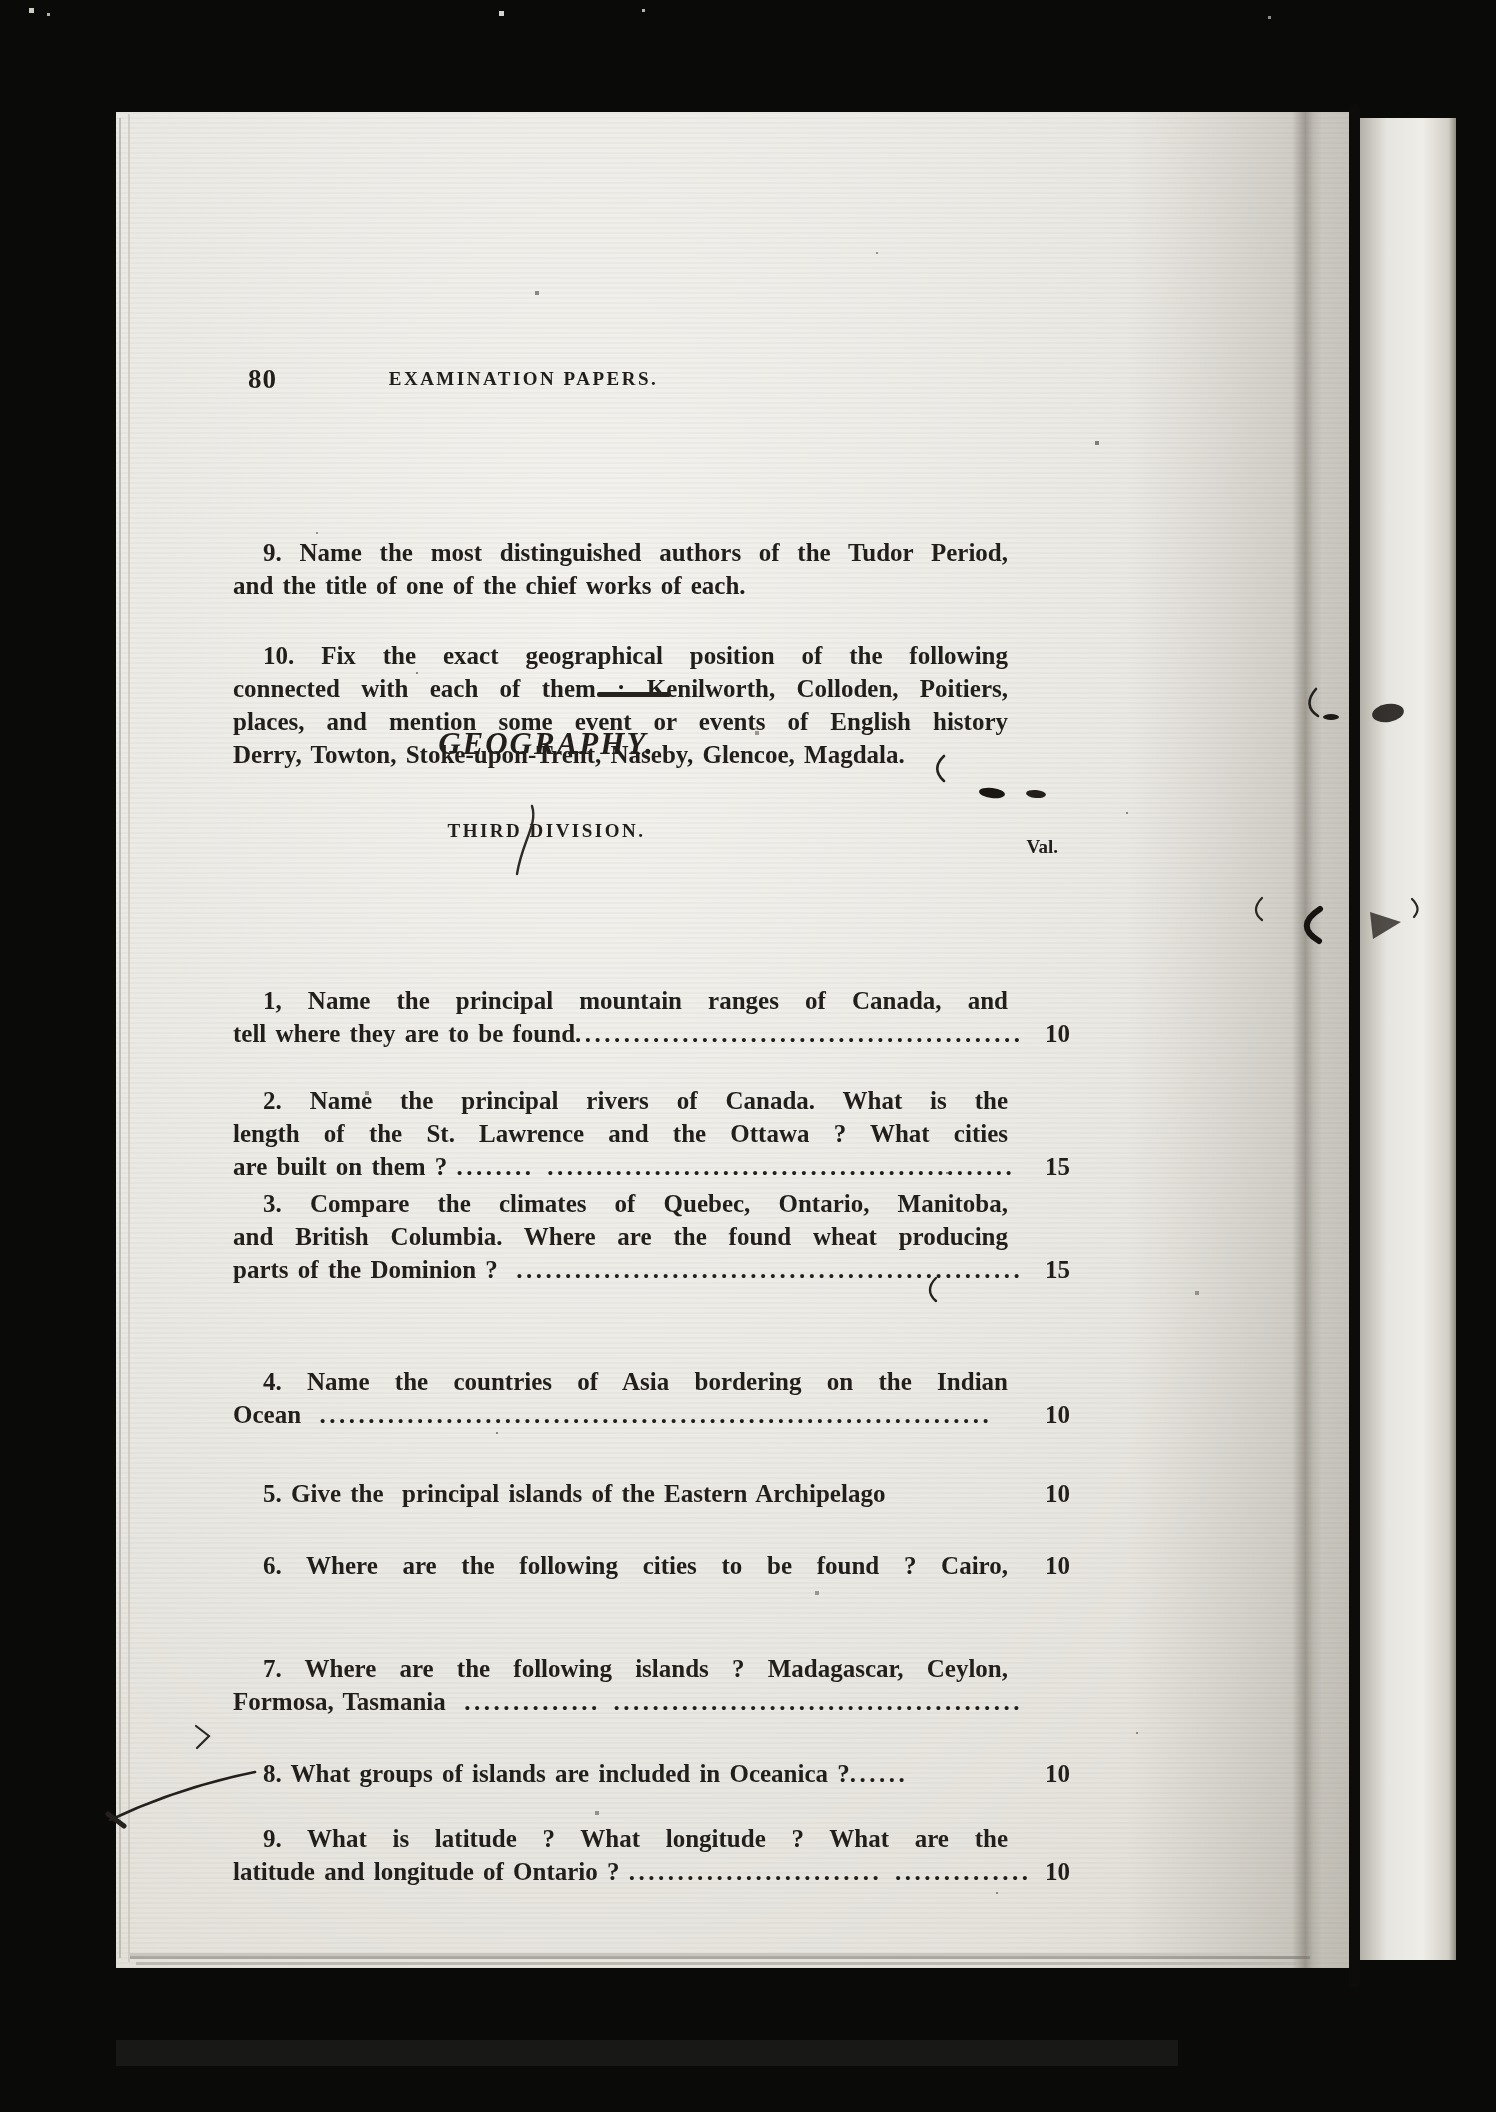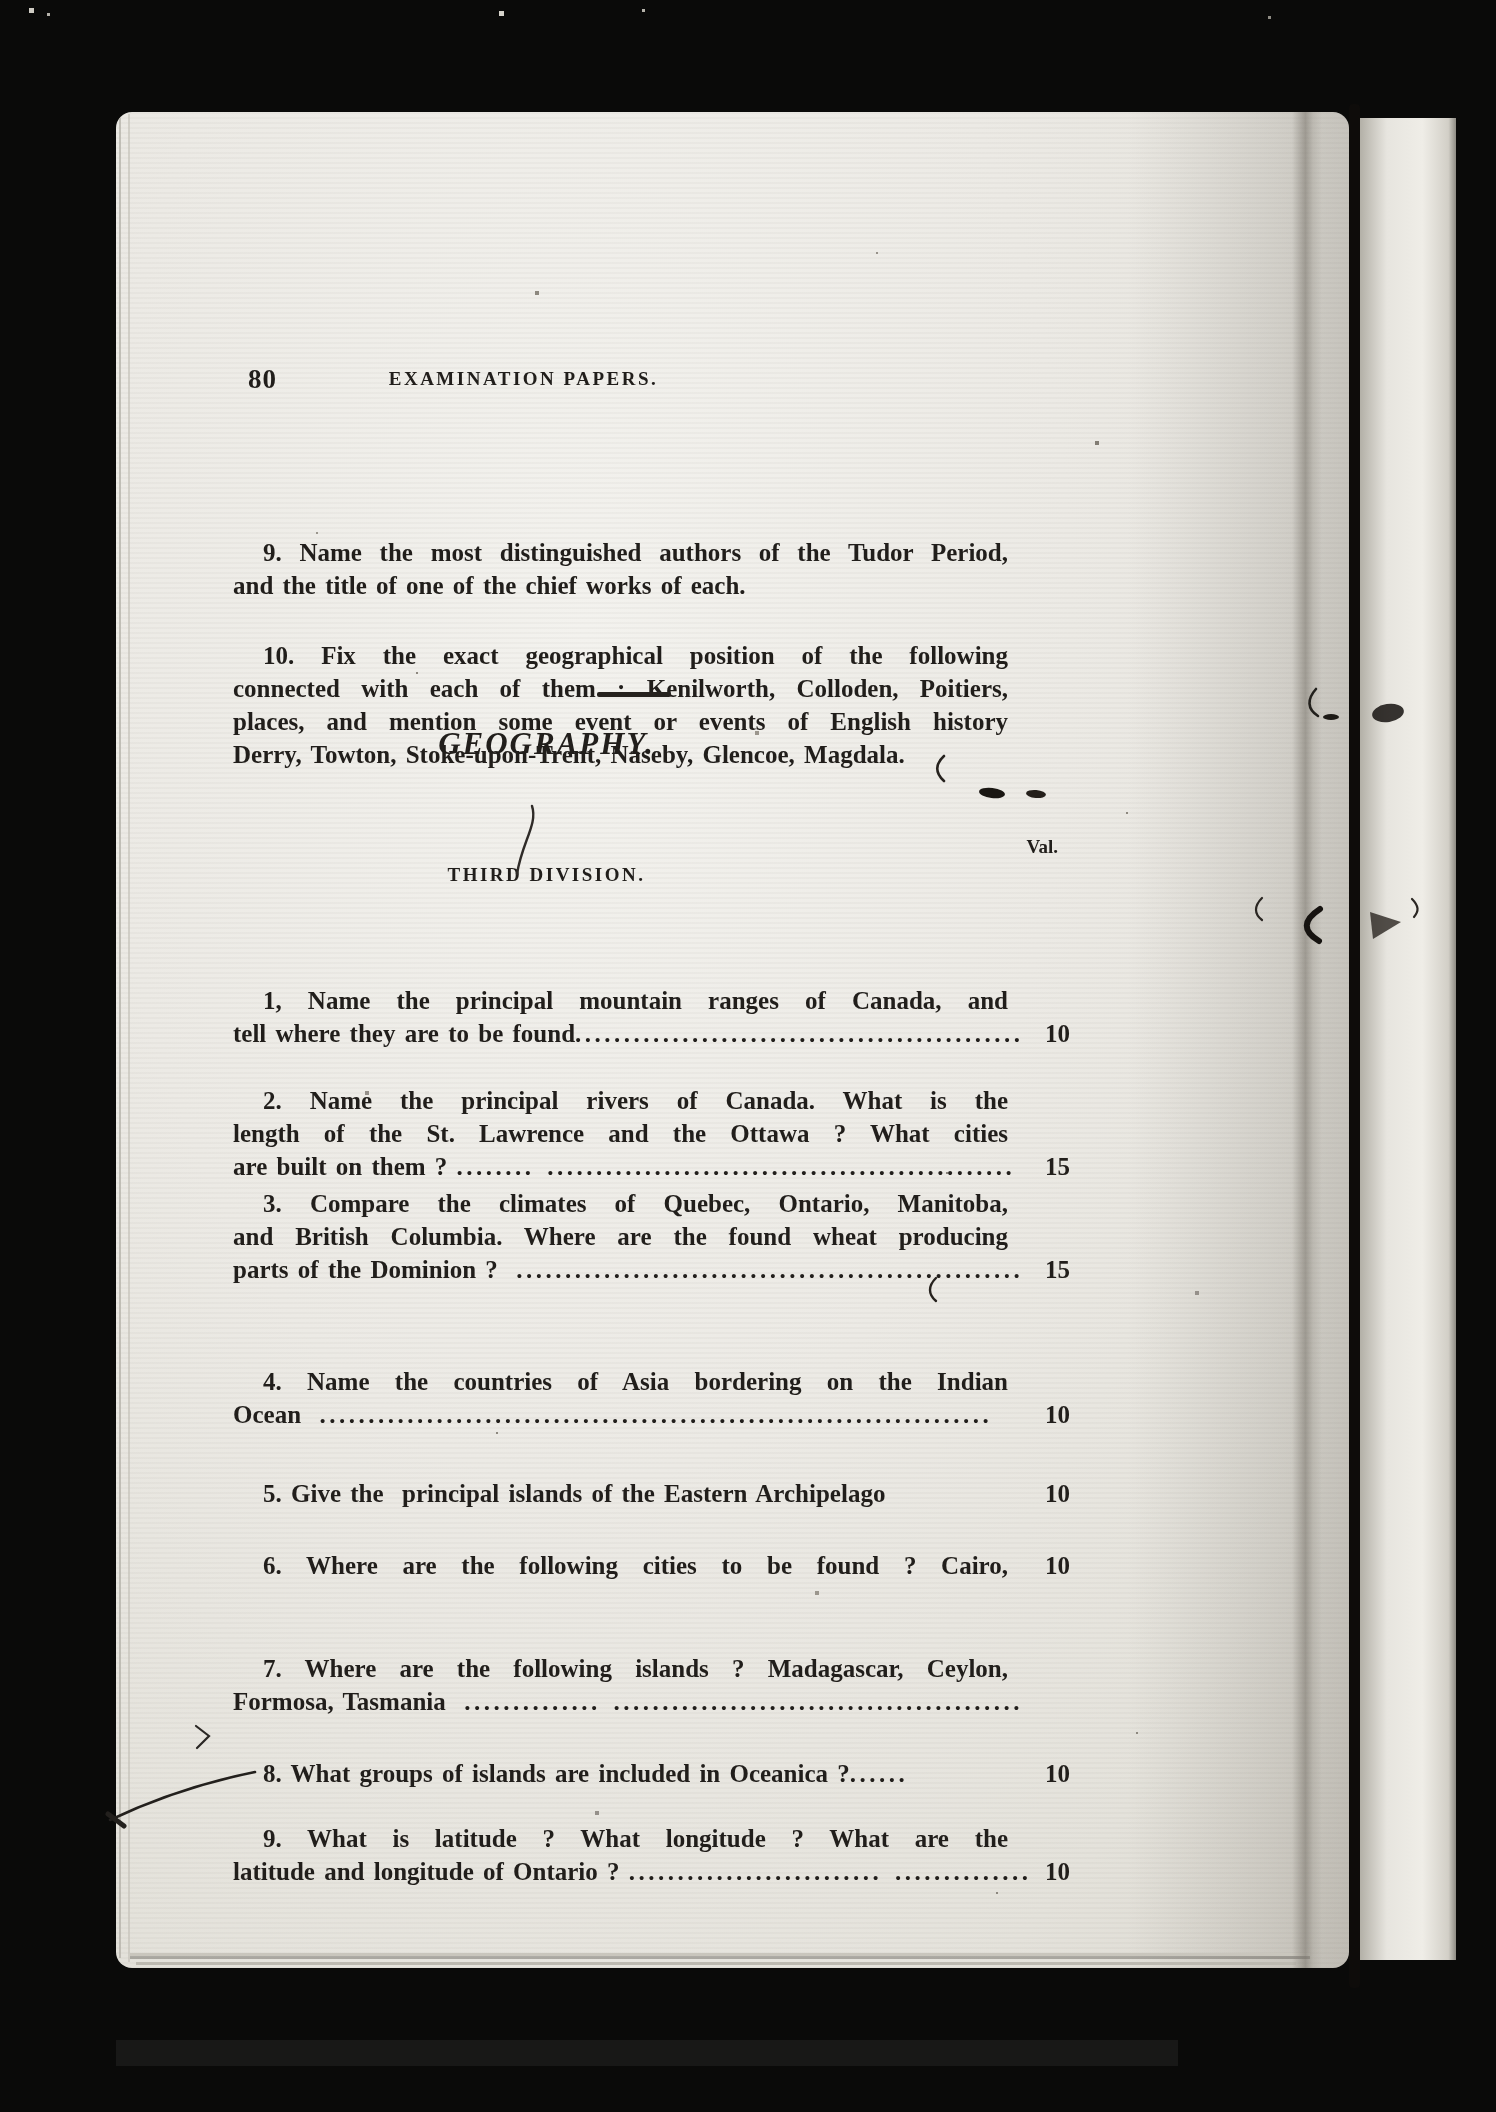--- a/index.html
+++ b/index.html
@@ -11,21 +11,20 @@
     font-family:"Liberation Serif", serif;
   }
   
   .page{
     position:absolute;left:116px;top:112px;width:1233px;height:1856px;
     background:
       repeating-linear-gradient(180deg, rgba(110,104,94,0.045) 0 2px, rgba(0,0,0,0) 2px 5px),
       linear-gradient(90deg, rgba(0,0,0,0) 82%, rgba(88,83,75,0.22) 100%),
       radial-gradient(ellipse at 38% 28%, #f3f2ee 0%, #eceae5 45%, #e4e2db 80%, #dcd9d1 100%);
     color:#211e1b;
-    border-radius:16px;
   }
   .left-edge-a{position:absolute;left:3px;top:6px;width:2px;height:1840px;background:#b7b4ab;opacity:.8;}
   .left-edge-b{position:absolute;left:12px;top:2px;width:2px;height:1848px;background:#c6c3ba;opacity:.7;}
   .bottom-edge-a{position:absolute;left:14px;bottom:12px;width:1180px;height:3px;background:#c9c6bd;box-shadow:0 3px 0 rgba(70,66,60,.35);}
   .bottom-edge-b{position:absolute;left:20px;bottom:3px;width:1160px;height:3px;background:#bdbab1;}
   .curl-shade{
     position:absolute;right:27px;top:0;width:30px;height:100%;
     background:linear-gradient(90deg, rgba(0,0,0,0) 0%, rgba(120,115,106,.55) 45%, rgba(160,156,147,.35) 70%, rgba(0,0,0,0) 100%);
   }
   .gutter-line{position:absolute;left:1349px;top:104px;width:11px;height:1884px;background:#0e0c0a;border-radius:4px;filter:blur(.4px);}
@@ -50,21 +49,21 @@
   .q{position:absolute;left:117px;width:845px;font-size:25px;font-weight:700;line-height:33px;word-spacing:3px;}
   .jline{text-align:justify;text-align-last:justify;padding-right:70px;white-space:normal;}
   .indent{text-indent:30px;}
   .lastline{white-space:pre;overflow:hidden;padding-right:70px;}
   .dots{letter-spacing:3.5px;}
   .val{position:absolute;right:8px;bottom:0;font-size:25px;font-weight:700;margin-top:20px;}
 
   .rule{position:absolute;left:481px;top:580px;width:74px;height:5px;background:#26221e;border-radius:2px;}
   .hgroup{position:absolute;left:117px;width:627px;text-align:center;}
   .geo-title{top:614px;font-size:31px;font-weight:700;letter-spacing:2px;font-style:italic;}
-  .division{top:708px;font-size:19px;font-weight:700;letter-spacing:2.5px;margin-top:44px;}
+  .division{top:708px;font-size:19px;font-weight:700;letter-spacing:2.5px;}
   .val-label{position:absolute;left:117px;top:724px;width:845px;text-align:right;padding-right:0;box-sizing:border-box;}
   .val-label span{display:inline-block;margin-right:20px;font-size:19px;font-weight:700;}
 
   .marks{position:absolute;left:0;top:0;pointer-events:none;}
 </style>
 </head>
 <body>
 
 <div class="page">
   <div class="left-edge-a"></div>

